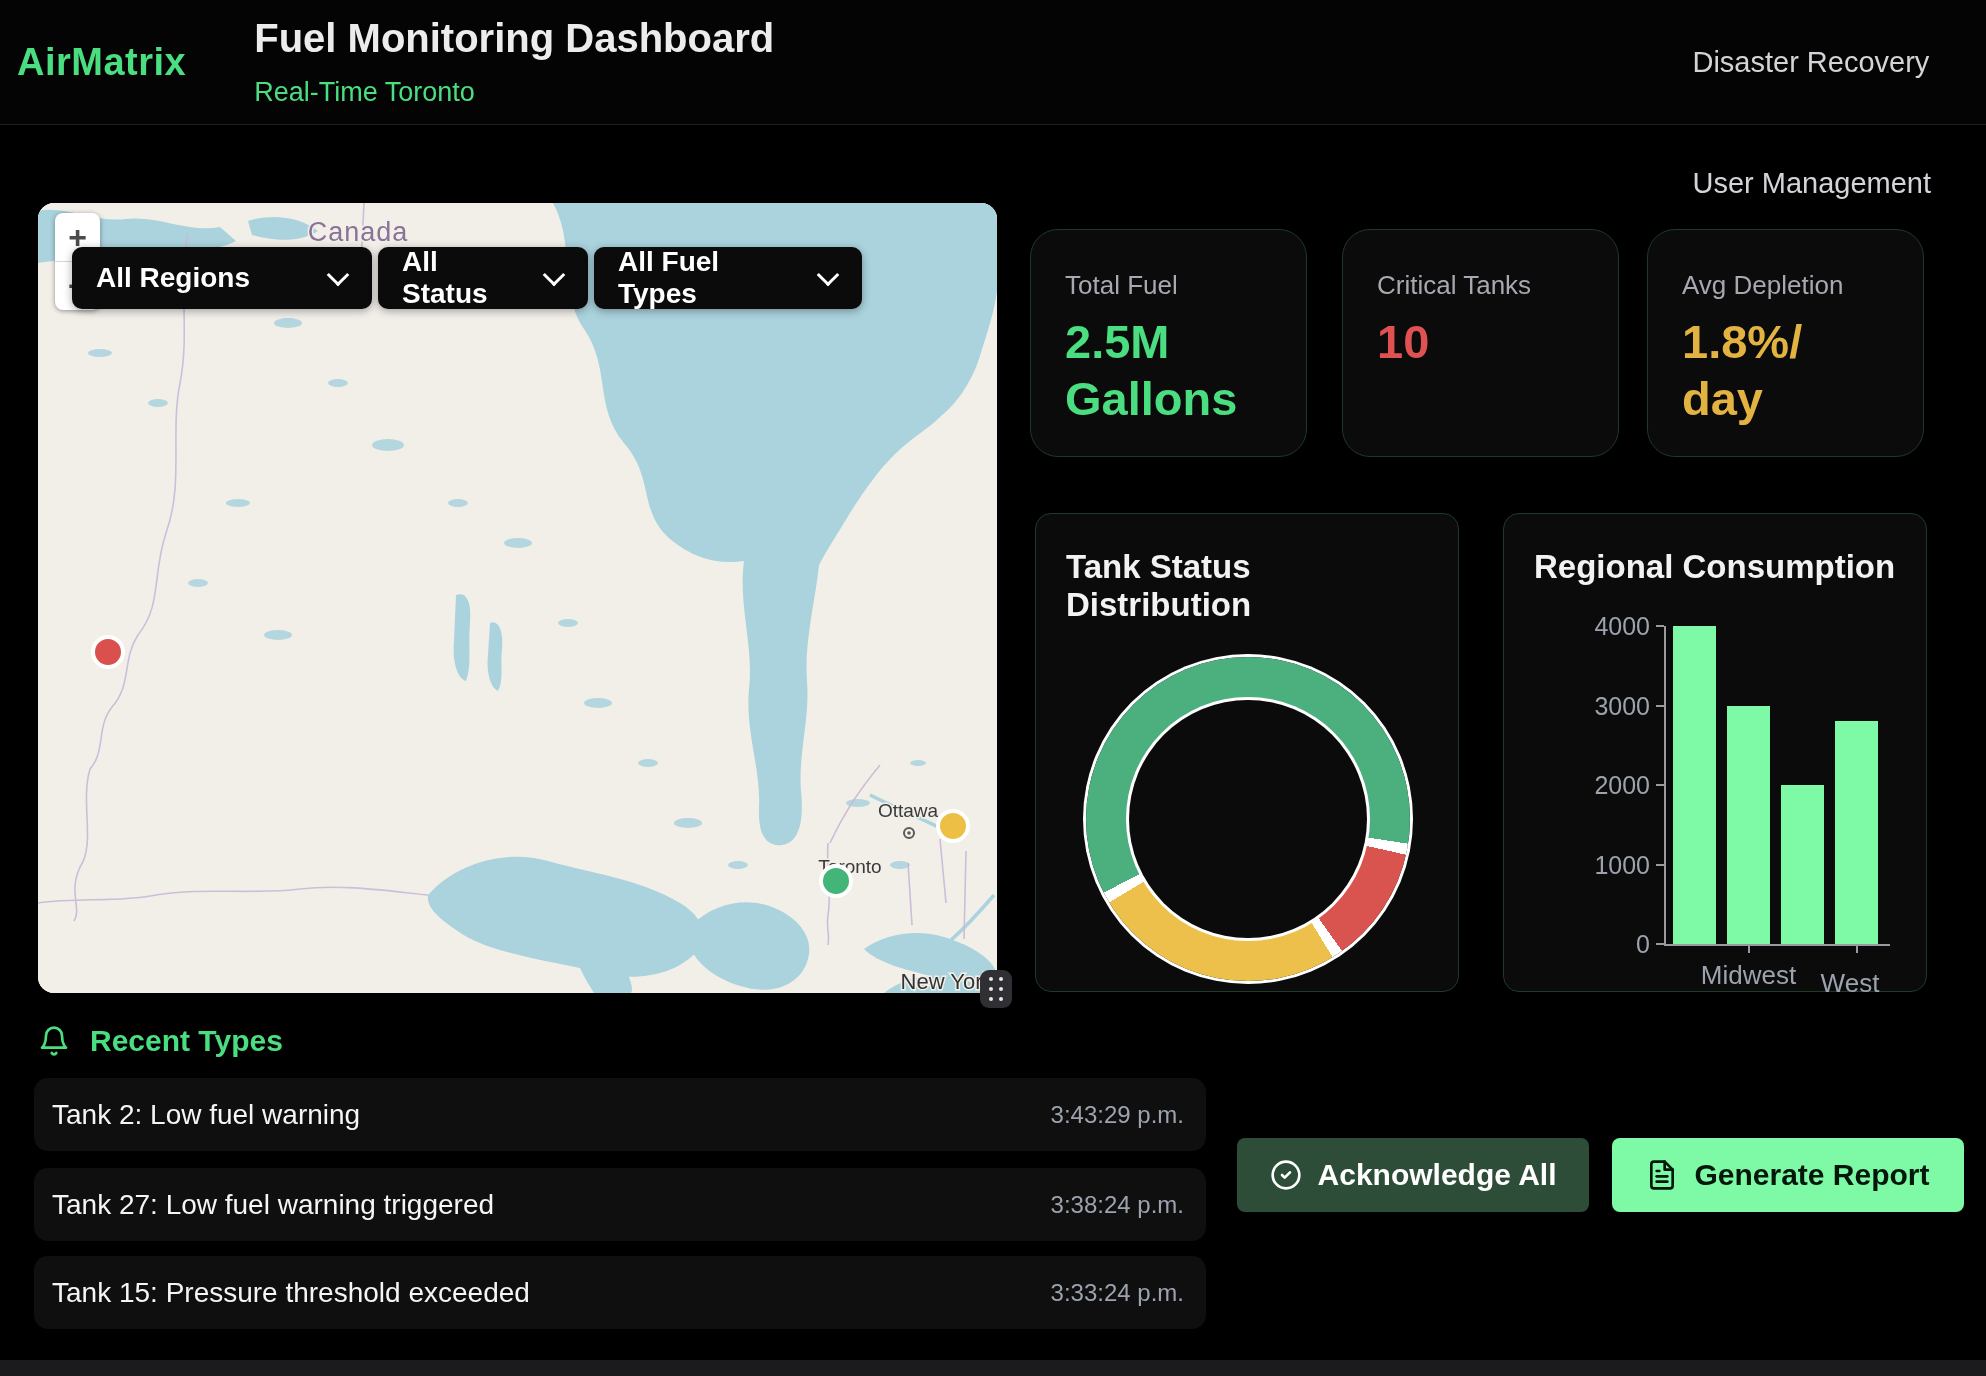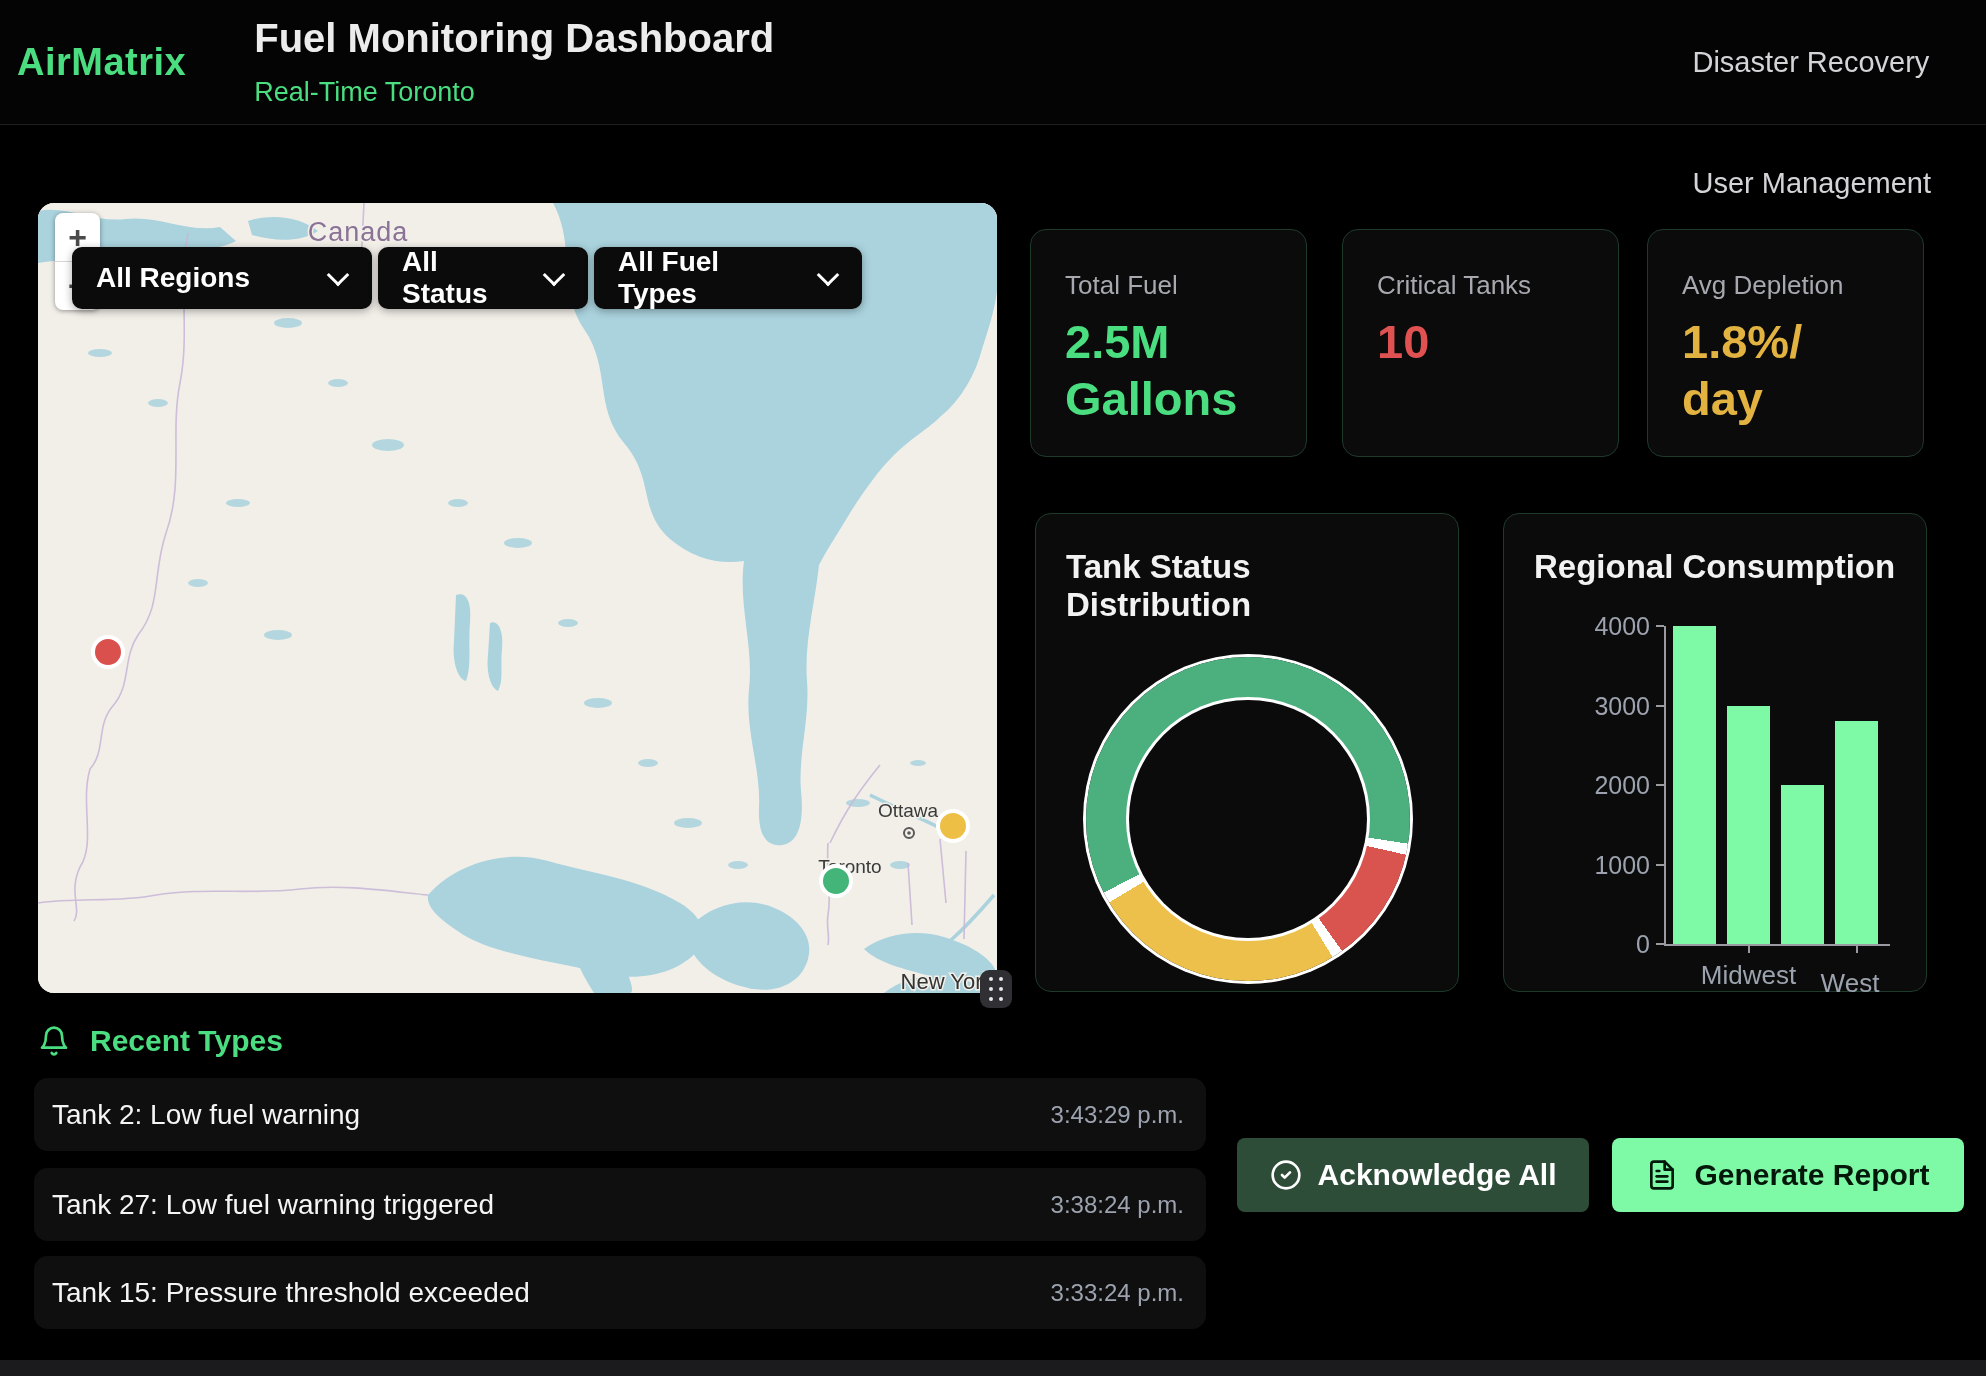--- a/index.html
+++ b/index.html
@@ -31,21 +31,21 @@
     box-shadow:0 2px 8px rgba(0,0,0,.35);justify-content:space-between;}
   .dd-regions{width:300px;} .dd-fuel{width:268px;} .dd-status{width:210px;}
   .chev{width:13px;height:13px;border-right:3px solid #fff;border-bottom:3px solid #fff;
     transform:rotate(45deg);margin:-6px 2px 0 18px;flex:none;}
   .drag-handle{position:absolute;left:980px;top:970px;width:32px;height:38px;background:#303034;
     border-radius:9px;z-index:4;display:grid;grid-template-columns:repeat(2,4px);grid-template-rows:repeat(3,4px);
     gap:6px;place-content:center;cursor:grab;}
   .drag-handle i{width:4px;height:4px;border-radius:50%;background:#e8e8e8;}
   
   .stat-card{position:absolute;top:229px;height:228px;width:277px;background:var(--card-bg);
-    border:1px solid var(--card-border);border-radius:16px;box-sizing:border-box;padding:40px 34px;}
+    border:1px solid var(--card-border);border-radius:28px;box-sizing:border-box;padding:40px 34px;}
   .stat-label{font-size:26px;color:#a8a8b0;}
   .stat-value{margin-top:12px;font-size:47px;font-weight:700;line-height:1.22;white-space:pre-line;}
   
   .chart-card{position:absolute;top:513px;height:479px;width:424px;background:var(--card-bg);
     border:1px solid var(--card-border);border-radius:16px;box-sizing:border-box;padding:34px 30px;}
   .card-title{font-size:33px;font-weight:700;color:#f2f2f2;}
   .donut{position:absolute;left:50px;top:143px;width:324px;height:324px;border-radius:50%;
     box-shadow:0 0 0 3px #fff;}
   .donut::after{content:'';position:absolute;left:43px;top:43px;width:238px;height:238px;border-radius:50%;
     background:var(--card-bg);box-shadow:0 0 0 3px #fff;}

